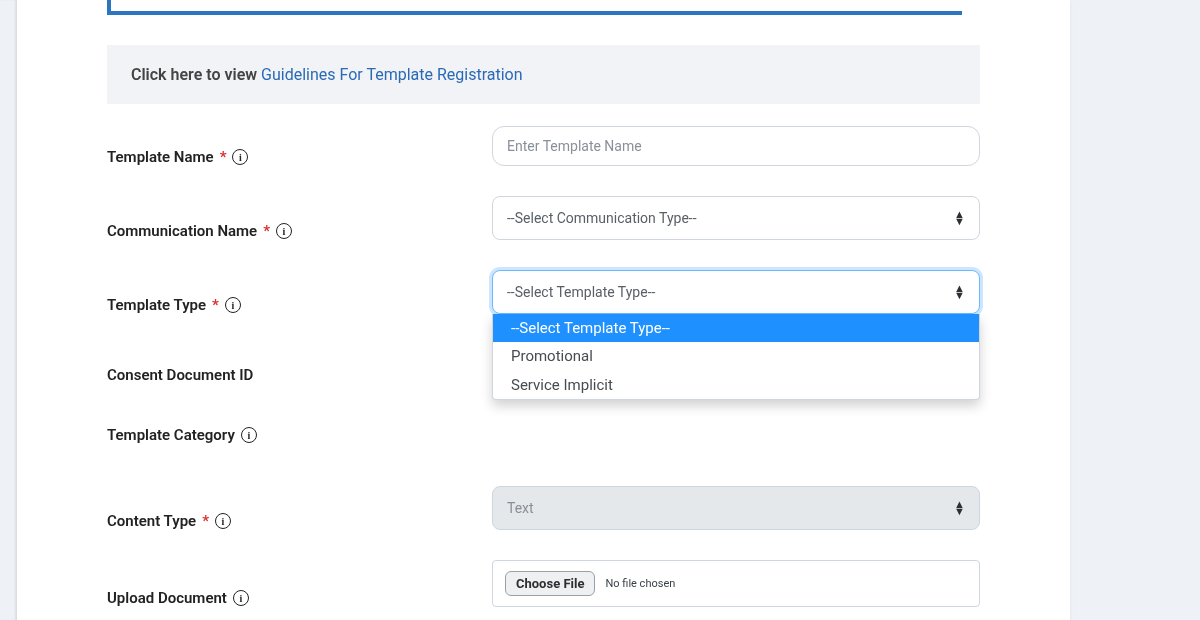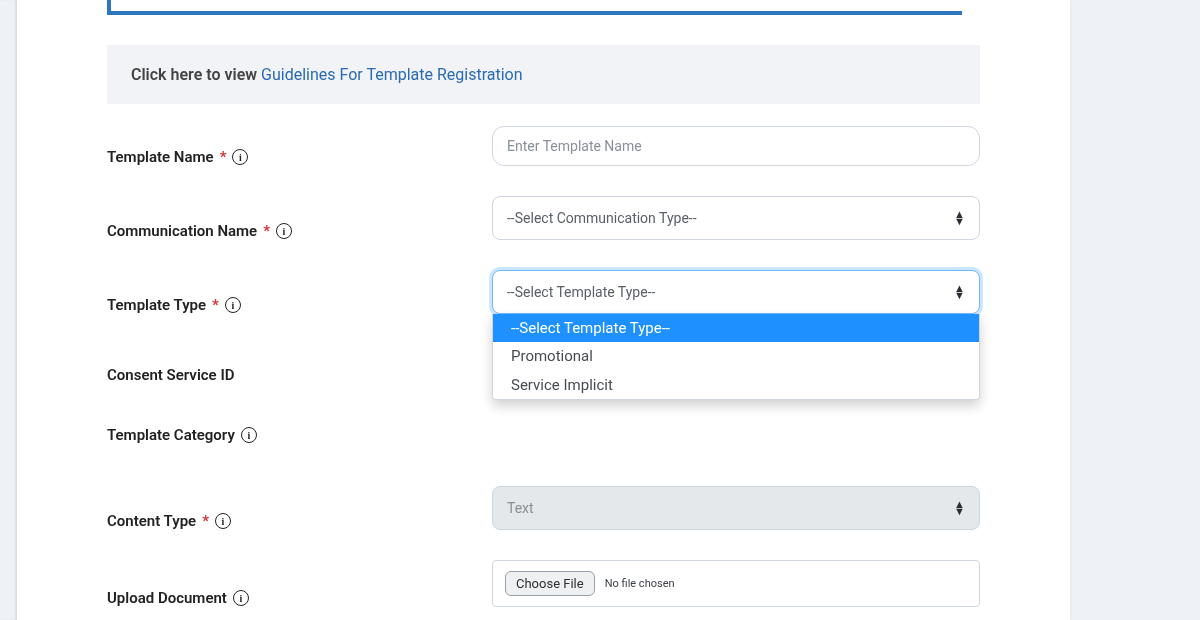--- a/index.html
+++ b/index.html
@@ -31,21 +31,21 @@
   .select-box.focused { border:1px solid #6fb8ff; box-shadow: 0 0 0 3px rgba(111,184,255,.35); }
   .select-box.disabled { background:#e5e8eb; color:#8a8f96; }
   .select-arrows { position:absolute; right:14px; top:50%; transform:translateY(-50%); font-size:11px; line-height:7px; color:#2c2f33; display:flex; flex-direction:column; align-items:center;}
   .select-arrows span{display:block; height:7px;}
 
   .dropdown { position:absolute; left:0; right:0; top:44px; background:#fff; border:1px solid #cfd6dd; border-top:none; border-radius:0 0 4px 4px; box-shadow: 0 6px 12px rgba(0,0,0,.18); z-index:5; overflow:hidden;}
   .dropdown .opt { padding:4px 18px; font-size:15px; color:#474c52; cursor:pointer; line-height:1.35;}
   .dropdown .opt.selected { background:#1e90ff; color:#fff; }
 
   .file-box { width:100%; border:1px solid #cfd6dd; border-radius:4px; padding:10px 12px; display:flex; align-items:center; gap:10px; }
-  .choose-btn { border:1px solid #9aa0a7; background:#eef0f2; padding:4px 10px; font-size:13px; border-radius:6px; color:#2c2f33;}
+  .choose-btn { border:1px solid #9aa0a7; background:#eef0f2; padding:4px 10px; font-size:13px; border-radius:6px; color:#2c2f33;font-weight:bold;}
   .file-status { font-size:11px; color:#3a3f45;}
 </style>
 </head>
 <body>
 
 <div class="page-shadow"></div>
 <div class="right-bg"></div>
 
 <div class="main-card">
   <div class="content">
@@ -103,21 +103,21 @@
           <div class="dropdown">
             <div class="opt selected">--Select Template Type--</div>
             <div class="opt">Promotional</div>
             <div class="opt">Service Implicit</div>
           </div>
         </div>
       </div>
 
       <div class="row tight">
         <div class="label-col">
-          <span>Consent Service ID</span>
+          <span>Consent Document ID</span>
         </div>
         <div class="field-col"></div>
       </div>
 
       <div class="row" style="margin-bottom:42px;">
         <div class="label-col">
           <span>Template Category</span>
           <span class="info-icon">i</span>
         </div>
         <div class="field-col"></div>

